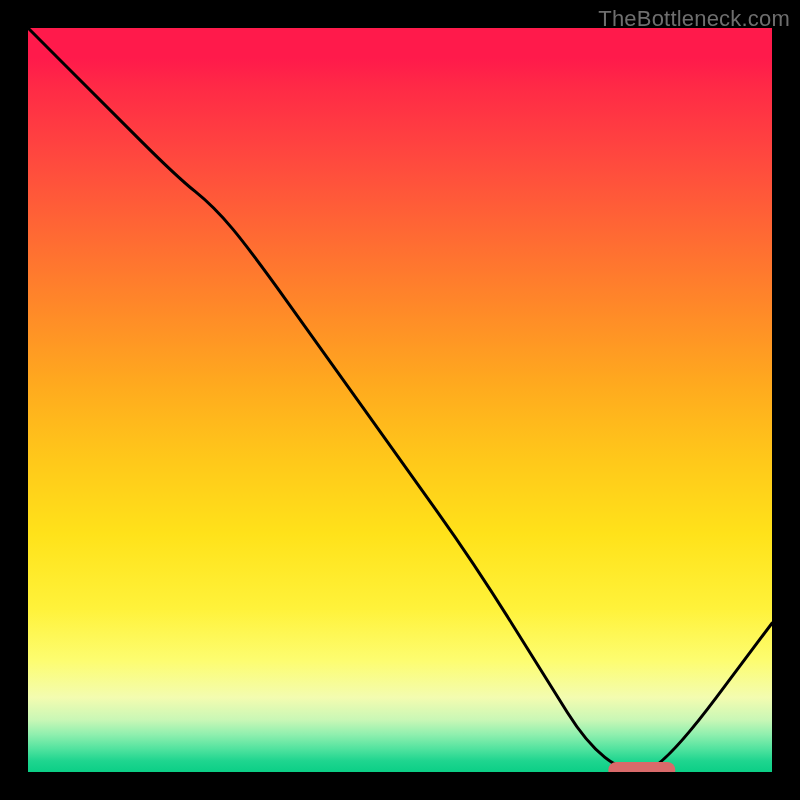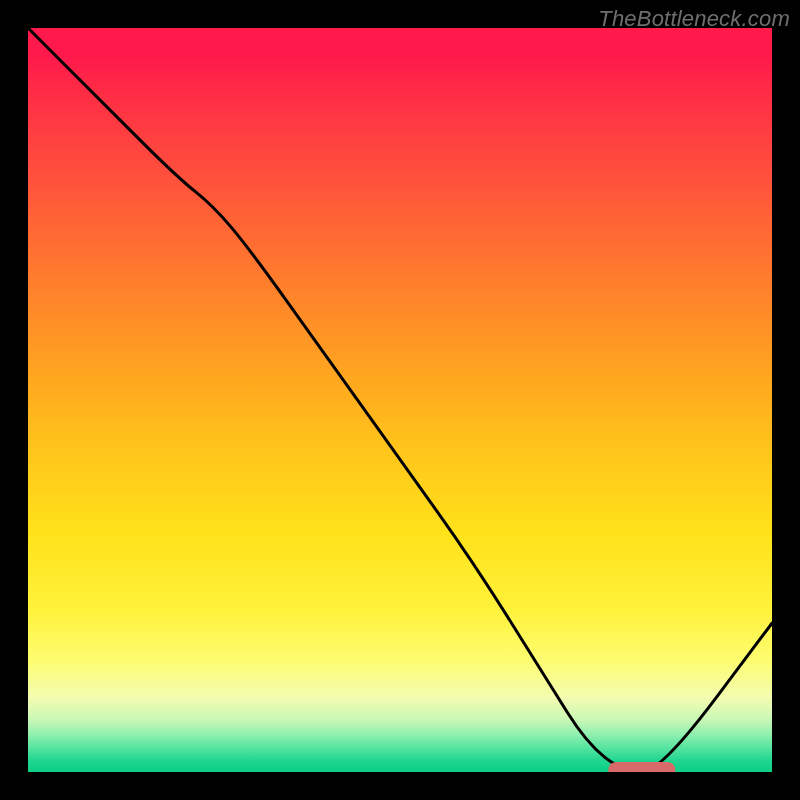--- a/index.html
+++ b/index.html
@@ -57,21 +57,20 @@
   }
   .watermark {
     position: absolute;
     top: 6px;
     right: 10px;
     color: #6e6e6e;
     font-size: 22px;
     font-weight: 500;
     letter-spacing: 0.2px;
     user-select: none;
-    font-style: italic;
   }
 </style>
 </head>
 <body>
 
 <div class="frame">
 
   <div class="watermark">TheBottleneck.com</div>
 
   <div class="plot-area">

